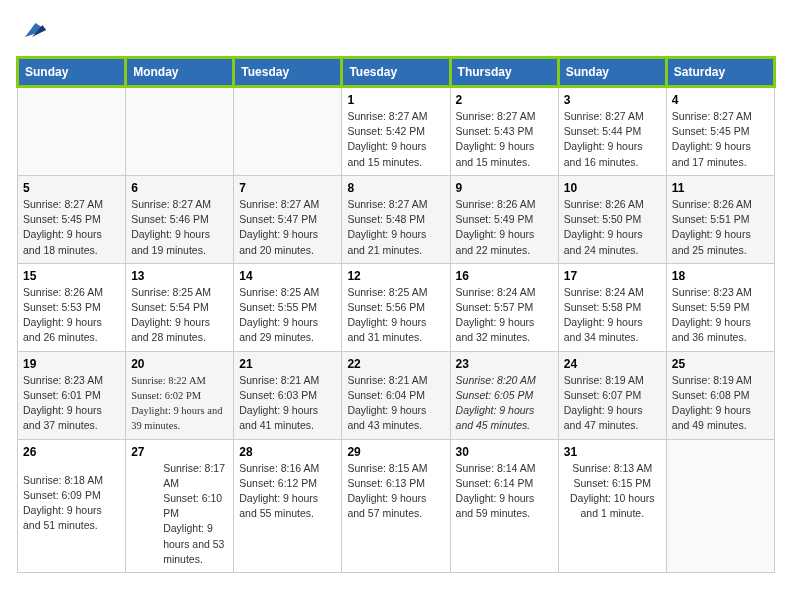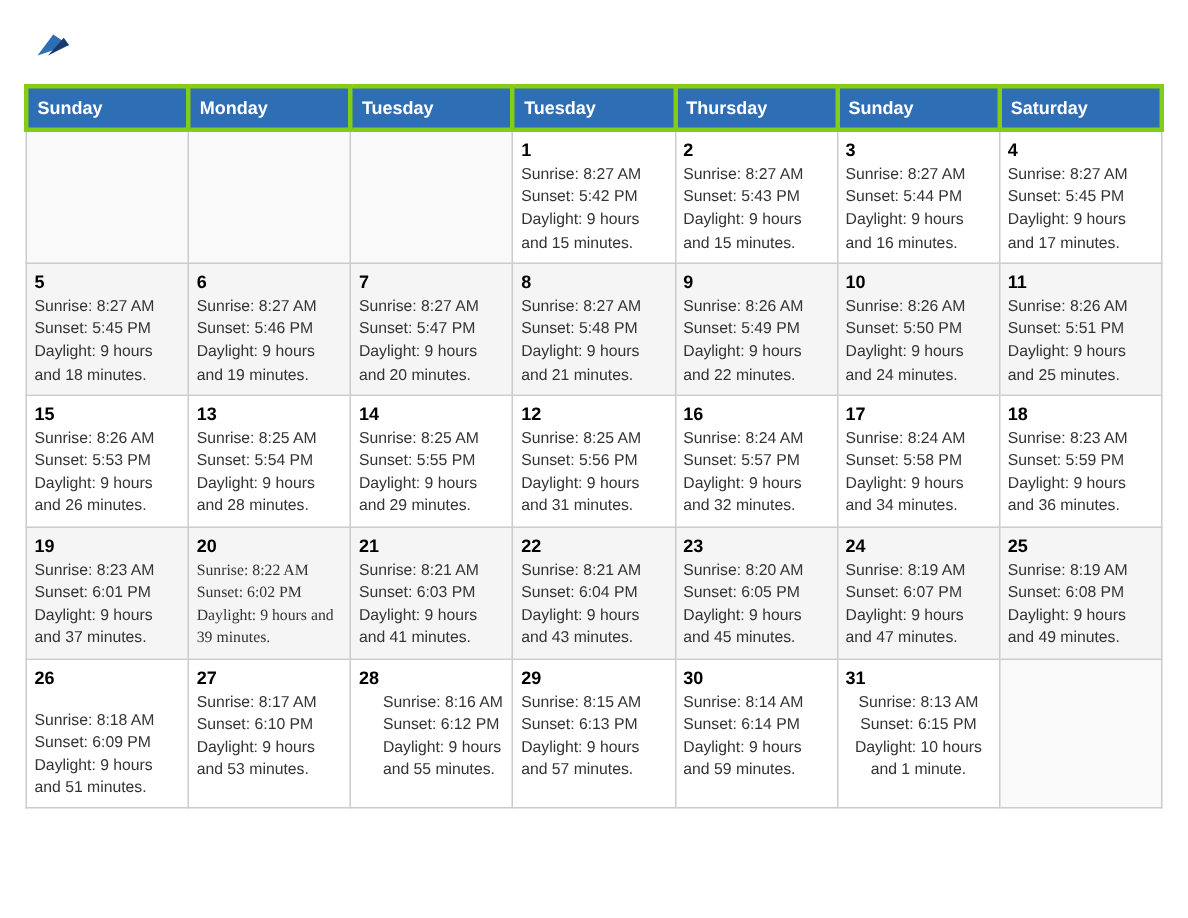--- a/index.html
+++ b/index.html
@@ -260,21 +260,21 @@
 Daylight: 9 hours and 41 minutes.</div>
         </td>
         <td>
           <span class="day-num">22</span>
           <div class="day-info" style="white-space: pre-line;">Sunrise: 8:21 AM
 Sunset: 6:04 PM
 Daylight: 9 hours and 43 minutes.</div>
         </td>
         <td>
           <span class="day-num">23</span>
-          <div class="day-info" style="white-space: pre-line;">Sunrise: 8:20 AM
+          <div class="day-info" style="white-space: pre-line; font-style: italic;">Sunrise: 8:20 AM
 Sunset: 6:05 PM
 Daylight: 9 hours and 45 minutes.</div>
         </td>
         <td>
           <span class="day-num">24</span>
           <div class="day-info" style="white-space: pre-line;">Sunrise: 8:19 AM
 Sunset: 6:07 PM
 Daylight: 9 hours and 47 minutes.</div>
         </td>
         <td>
@@ -286,27 +286,27 @@
       </tr>
       <tr>
         <td>
           <span class="day-num">26</span>
           <div class="day-info" style="white-space: pre-line; margin-top: 14px;">Sunrise: 8:18 AM
 Sunset: 6:09 PM
 Daylight: 9 hours and 51 minutes.</div>
         </td>
         <td>
           <span class="day-num">27</span>
-          <div class="day-info" style="white-space: pre-line;">Sunrise: 8:17 AM
+          <div class="day-info" style="white-space: pre-line; margin-left: 32px;">Sunrise: 8:17 AM
 Sunset: 6:10 PM
 Daylight: 9 hours and 53 minutes.</div>
         </td>
         <td>
           <span class="day-num">28</span>
-          <div class="day-info" style="white-space: pre-line; margin-left: 16px;">Sunrise: 8:16 AM
+          <div class="day-info" style="white-space: pre-line;">Sunrise: 8:16 AM
 Sunset: 6:12 PM
 Daylight: 9 hours and 55 minutes.</div>
         </td>
         <td>
           <span class="day-num">29</span>
           <div class="day-info" style="white-space: pre-line;">Sunrise: 8:15 AM
 Sunset: 6:13 PM
 Daylight: 9 hours and 57 minutes.</div>
         </td>
         <td>

